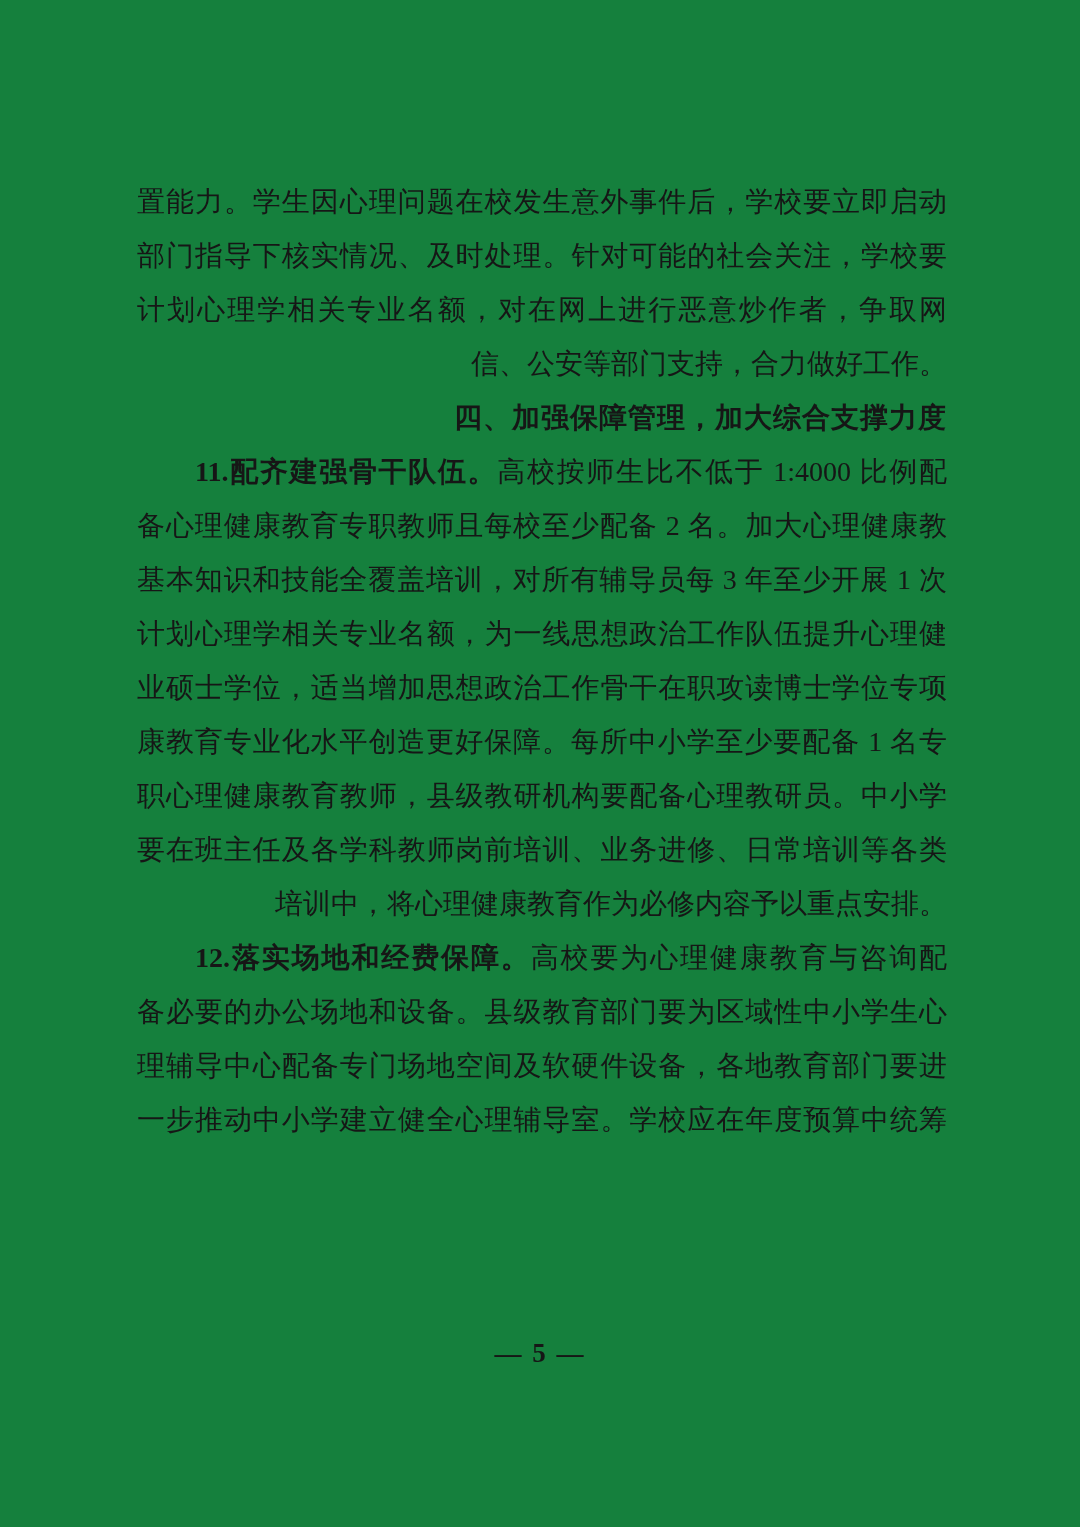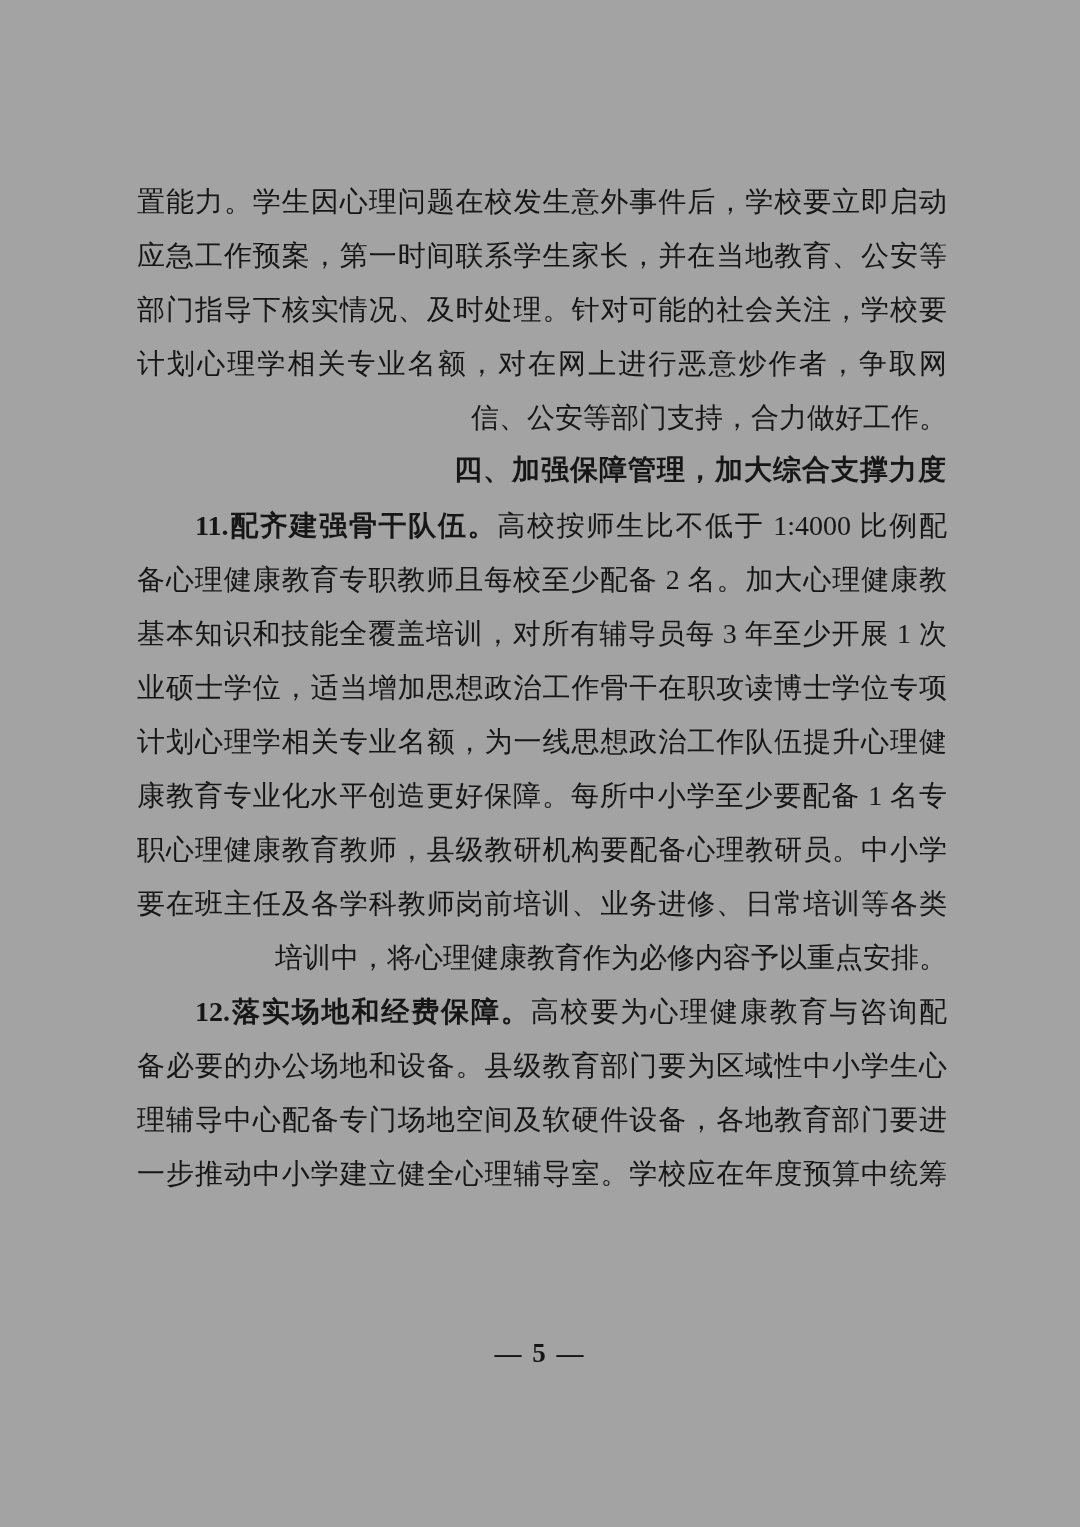--- a/index.html
+++ b/index.html
@@ -5,21 +5,21 @@
   html, body {
     margin: 0;
     padding: 0;
     background: #e8e8e8;
   }
   .page {
     position: relative;
     width: 1080px;
     height: 1527px;
     margin: 0 auto;
-    background: #a3a3a3;
+    background: #15803d;
     overflow: hidden;
     color: #161616;
     font-family: "Liberation Serif", "DejaVu Serif", serif;
   }
   .doc-body {
     position: absolute;
     left: 137px;
     top: 175px;
     width: 810px;
   }
@@ -32,21 +32,21 @@
     white-space: pre-wrap;
   }
   .line.justify {
     text-align: justify;
     text-align-last: justify;
   }
   .line.indent {
     text-indent: 58px;
   }
   .line.heading {
-    font-family: Liberation Mono, monospace;
+    font-family: Liberation Sans, sans-serif;
     font-weight: 600;
     letter-spacing: 1px;
   }
   .lead {
     font-weight: 700;
   }
   .page-number {
     position: absolute;
     left: 0;
     right: 0;
@@ -57,30 +57,29 @@
     letter-spacing: 2px;
     color: #161616;
   }
 </style>
 </head>
 <body>
 
 <div class="page">
   <div class="doc-body">
       <div class="line justify"><span>置能力。学生因心理问题在校发生意外事件后，学校要立即启动</span></div>
-      <div class="line justify"><span>应急工作预案，第一时间联系学生家长，并在当地教育、公安等</span></div>
       <div class="line justify"><span>部门指导下核实情况、及时处理。针对可能的社会关注，学校要</span></div>
       <div class="line justify"><span>计划心理学相关专业名额，对在网上进行恶意炒作者，争取网</span></div>
       <div class="line"><span>信、公安等部门支持，合力做好工作。</span></div>
       <div class="line indent heading"><span>四、加强保障管理，加大综合支撑力度</span></div>
       <div class="line indent justify"><span class="lead">11.配齐建强骨干队伍。</span><span>高校按师生比不低于 1:4000 比例配</span></div>
       <div class="line justify"><span>备心理健康教育专职教师且每校至少配备 2 名。加大心理健康教</span></div>
       <div class="line justify"><span>基本知识和技能全覆盖培训，对所有辅导员每 3 年至少开展 1 次</span></div>
+      <div class="line justify"><span>计划心理学相关专业名额，为一线思想政治工作队伍提升心理健</span></div>
       <div class="line justify"><span>业硕士学位，适当增加思想政治工作骨干在职攻读博士学位专项</span></div>
-      <div class="line justify"><span>计划心理学相关专业名额，为一线思想政治工作队伍提升心理健</span></div>
       <div class="line justify"><span>康教育专业化水平创造更好保障。每所中小学至少要配备 1 名专</span></div>
       <div class="line justify"><span>职心理健康教育教师，县级教研机构要配备心理教研员。中小学</span></div>
       <div class="line justify"><span>要在班主任及各学科教师岗前培训、业务进修、日常培训等各类</span></div>
       <div class="line"><span>培训中，将心理健康教育作为必修内容予以重点安排。</span></div>
       <div class="line indent justify"><span class="lead">12.落实场地和经费保障。</span><span>高校要为心理健康教育与咨询配</span></div>
       <div class="line justify"><span>备必要的办公场地和设备。县级教育部门要为区域性中小学生心</span></div>
       <div class="line justify"><span>理辅导中心配备专门场地空间及软硬件设备，各地教育部门要进</span></div>
       <div class="line justify"><span>一步推动中小学建立健全心理辅导室。学校应在年度预算中统筹</span></div>
     </div>
   <div class="page-number">— 5 —</div>

